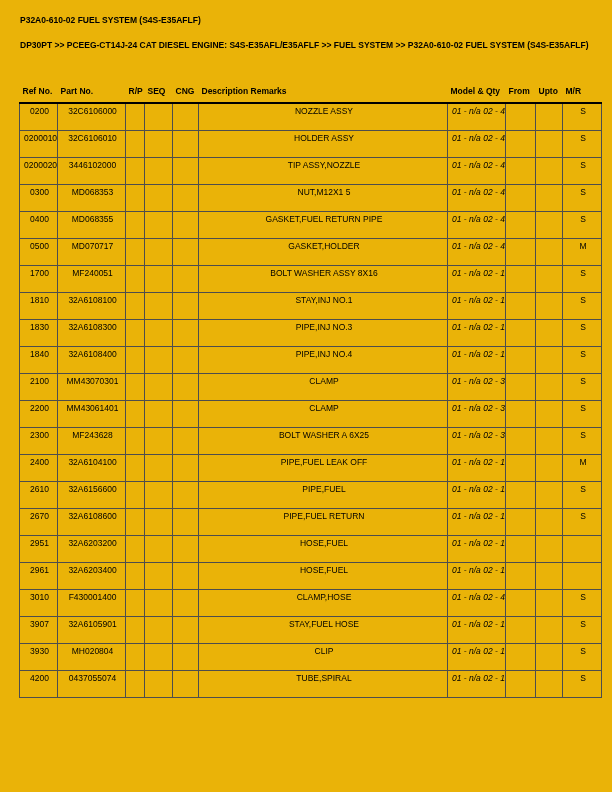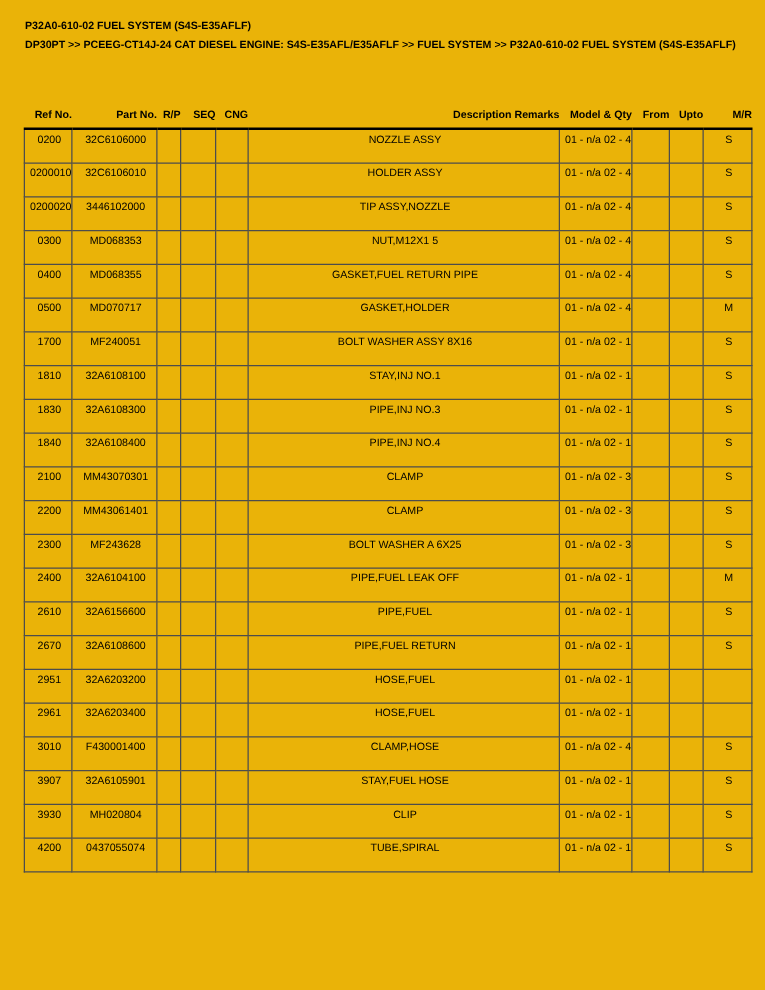--- a/index.html
+++ b/index.html
@@ -18,58 +18,58 @@
     left: 20px;
     top: 15px;
     font-size: 8.5px;
     font-weight: bold;
     line-height: 11px;
     white-space: nowrap;
   }
   .breadcrumb {
     position: absolute;
     left: 20px;
-    top: 29px;
+    top: 39px;
     width: 575px;
     font-size: 8.5px;
     font-weight: bold;
     line-height: 13px;
   }
   table.parts {
     position: absolute;
     left: 19px;
     top: 86px;
     width: 582px;
     border-collapse: collapse;
     table-layout: fixed;
     font-size: 8.5px;
   }
   table.parts th {
     font-weight: bold;
-    text-align: right;
+    text-align: left;
     vertical-align: top;
     padding: 0 0 0 3px;
     height: 16px;
     line-height: 10px;
     border: none;
     border-bottom: 2px solid #000000;
     white-space: nowrap;
     overflow: hidden;
   }
   table.parts td {
     border: 1px solid #4d4d4d;
     vertical-align: top;
     padding: 2px 2px 0 4px;
     height: 24px;
     line-height: 10.5px;
     overflow: hidden;
     white-space: nowrap;
   }
   table.parts tbody tr { height: 26px; text-align: center; }
-  td.c-model { white-space: pre-line; }
+  td.c-model { white-space: pre-line; font-style: italic; }
 </style>
 </head>
 <body>
 
 <div class="page">
 
   <div class="title">P32A0-610-02 FUEL SYSTEM (S4S-E35AFLF)</div>
 
   <div class="breadcrumb">DP30PT &gt;&gt; PCEEG-CT14J-24 CAT DIESEL ENGINE: S4S-E35AFL/E35AFLF &gt;&gt; FUEL SYSTEM &gt;&gt; P32A0-610-02 FUEL SYSTEM (S4S-E35AFLF)</div>
 

